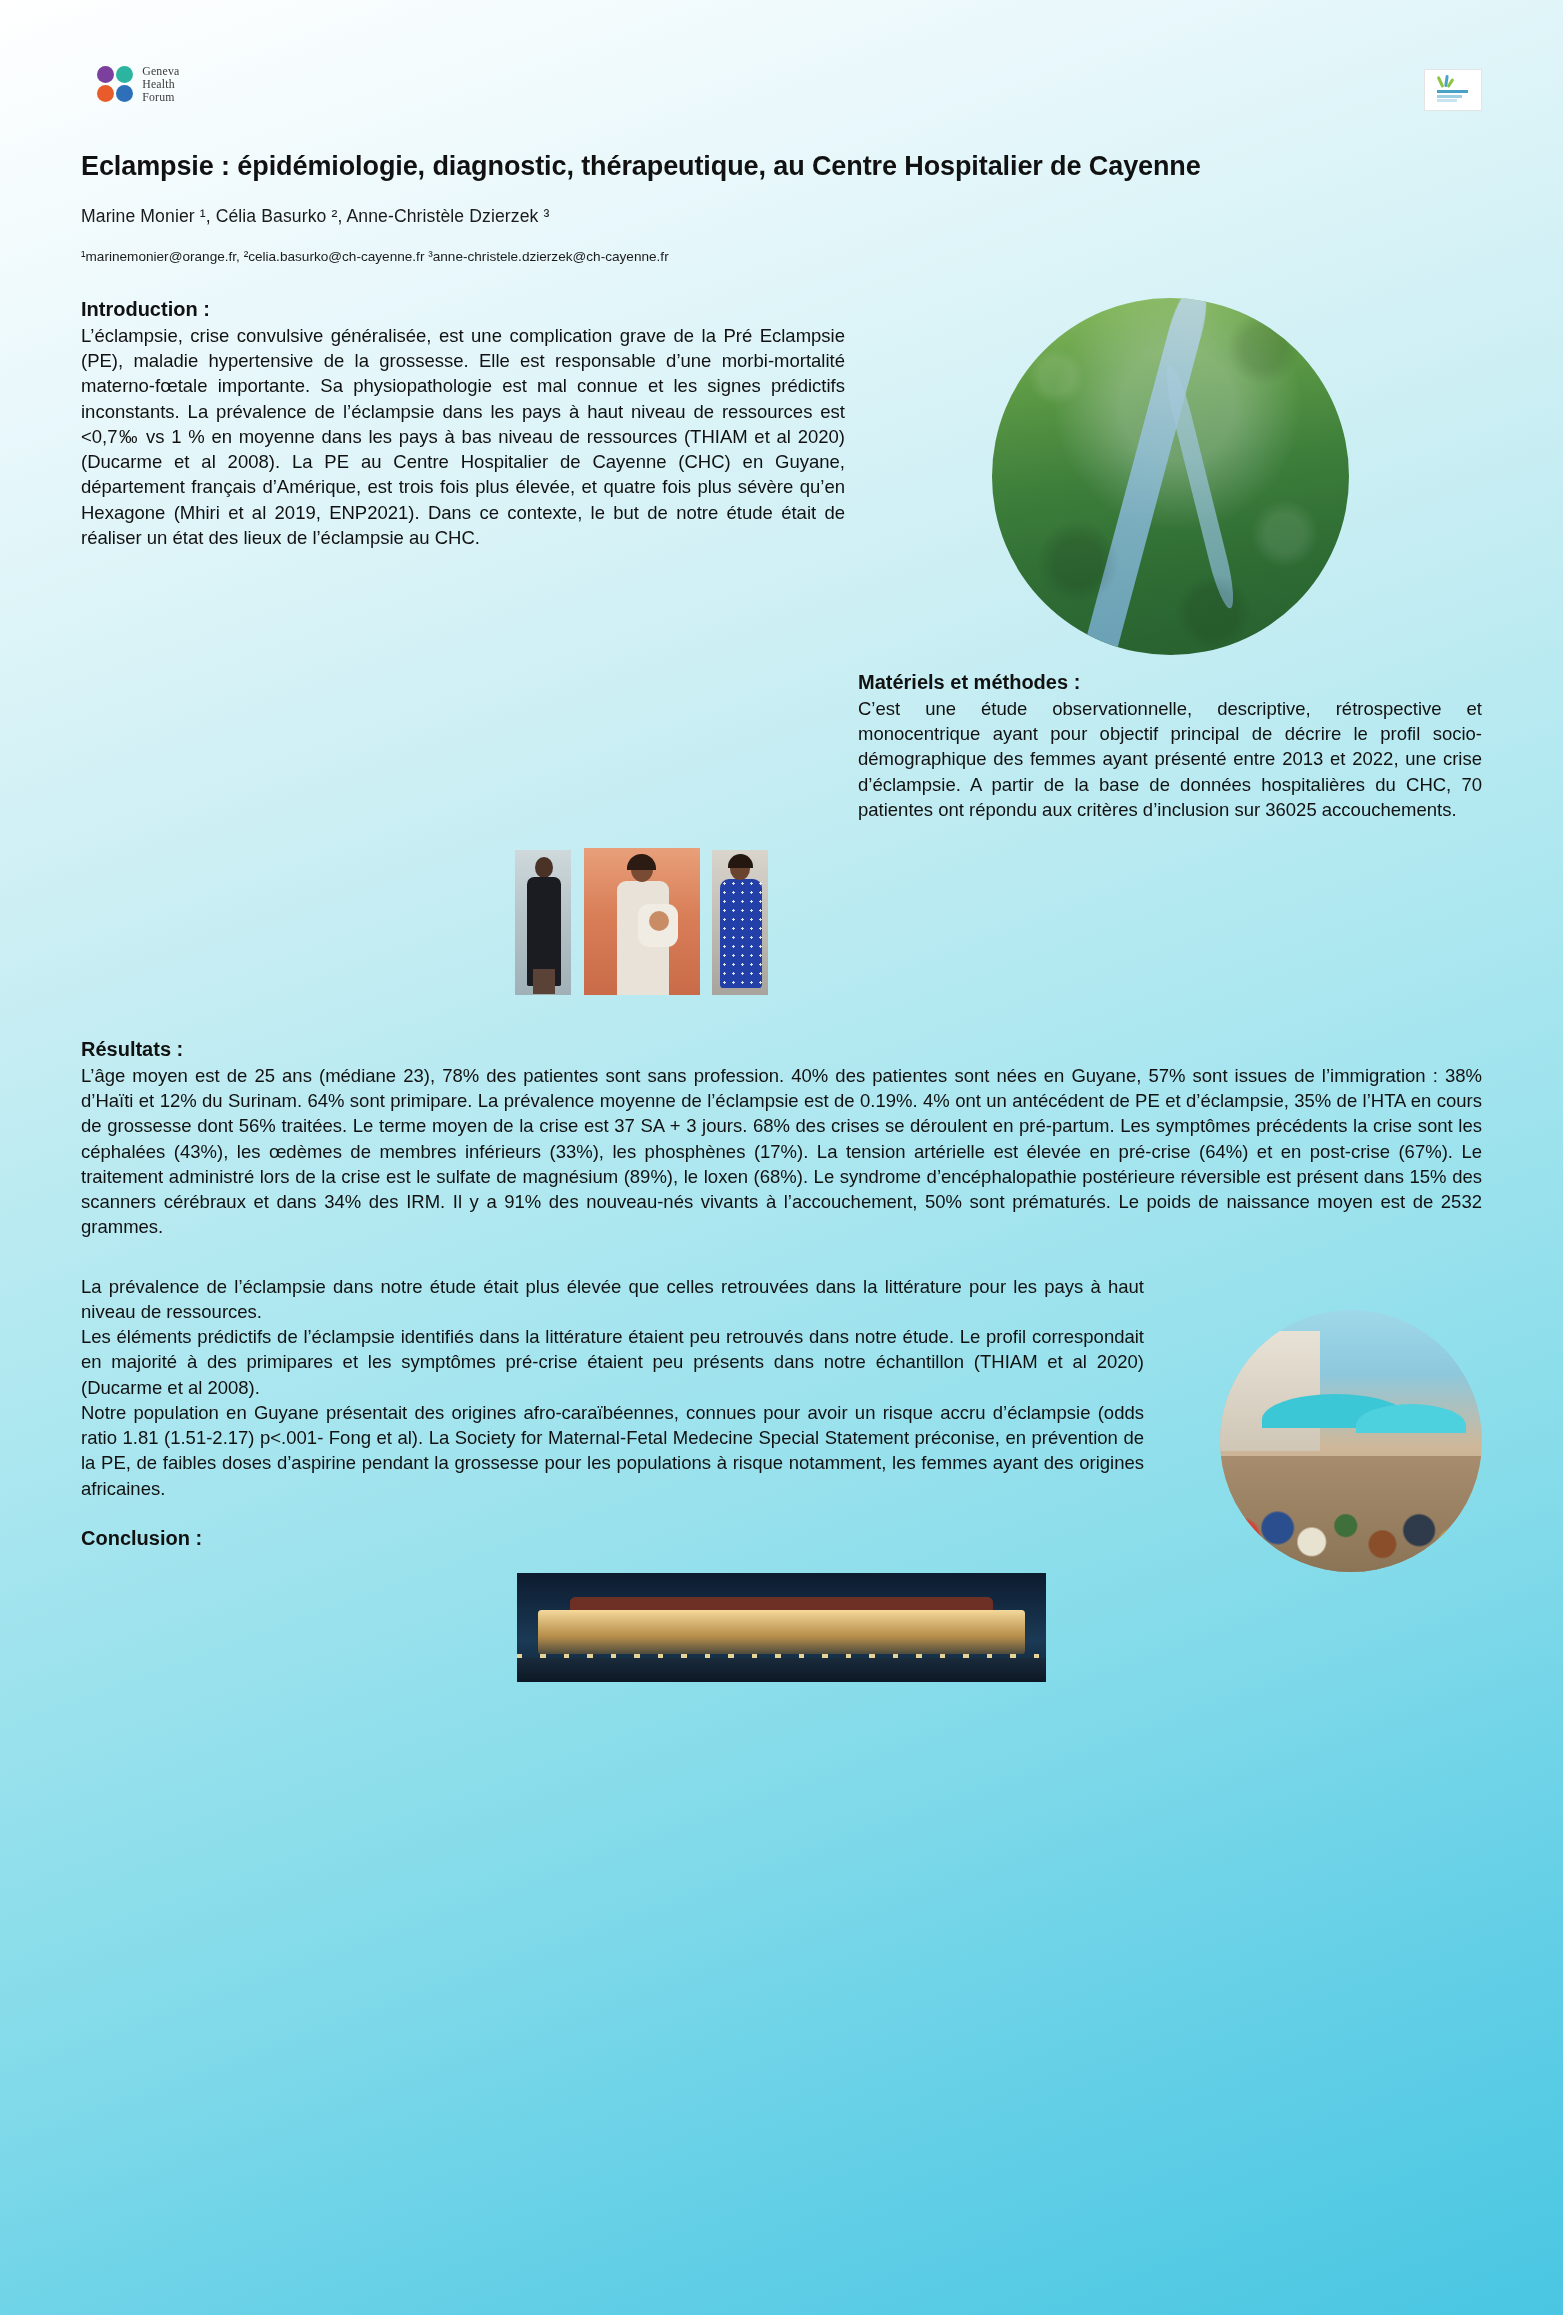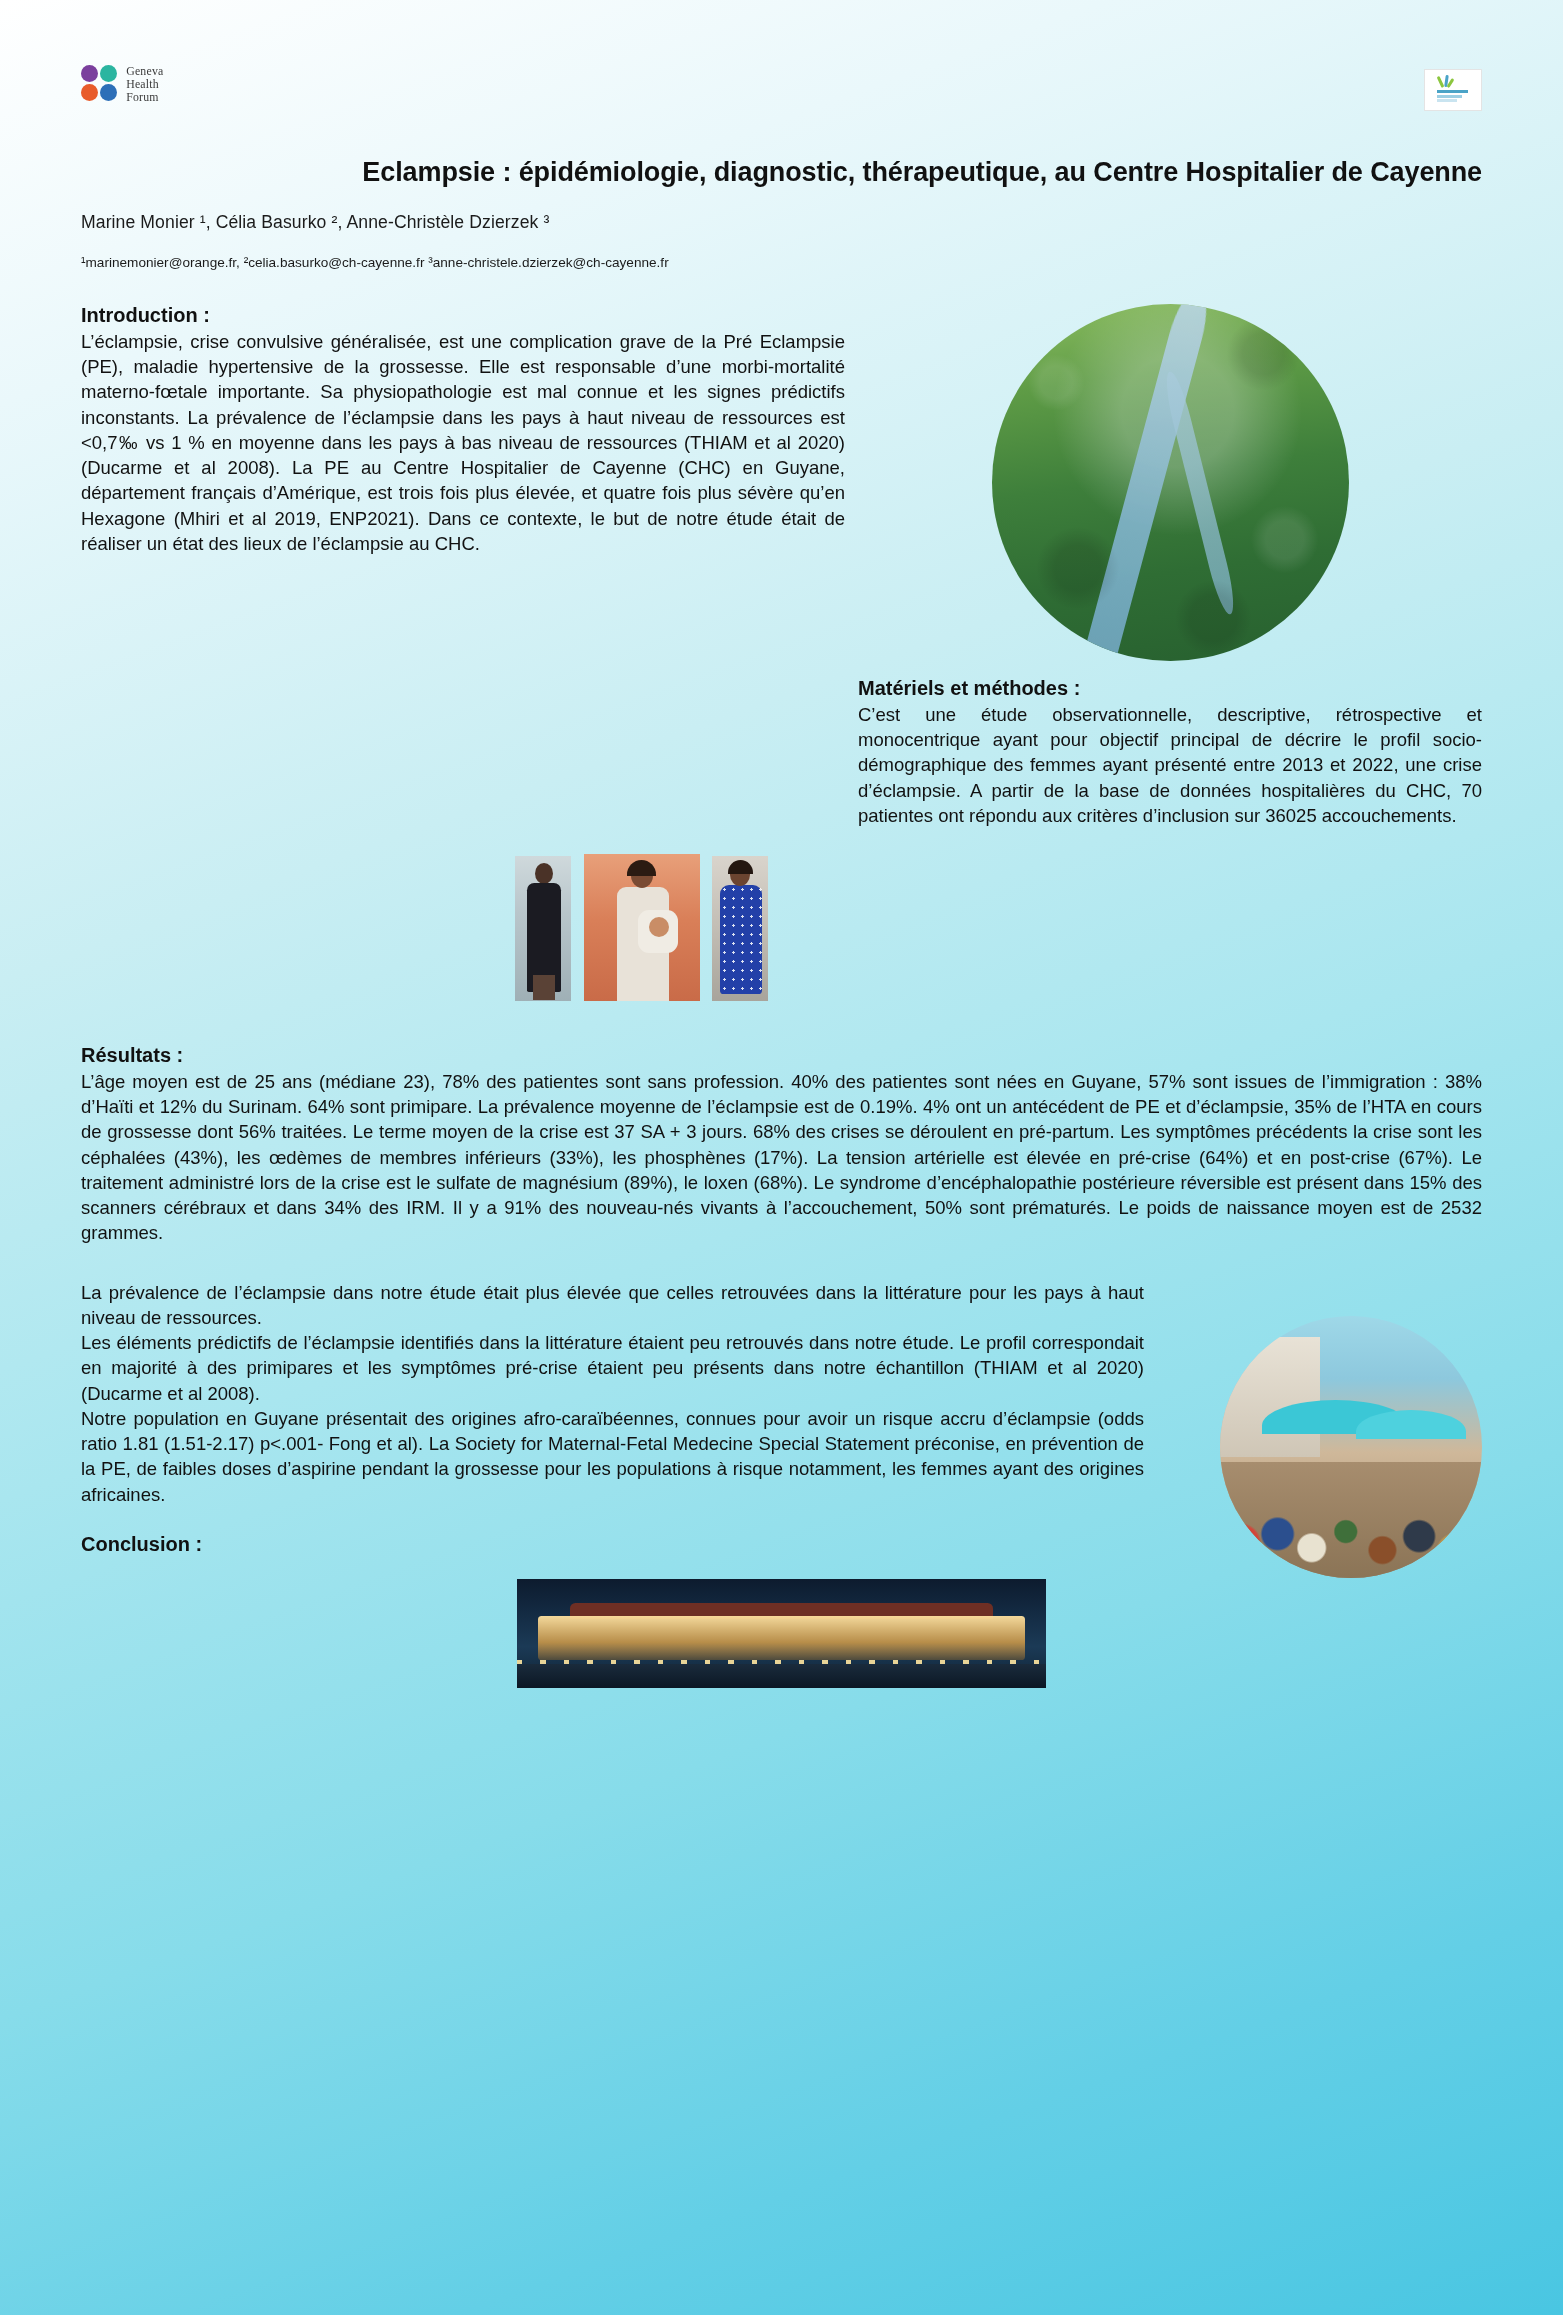--- a/index.html
+++ b/index.html
@@ -28,23 +28,23 @@
     box-sizing: border-box;
   }
 
   
   .logo-row {
     position: relative;
     height: 71px;
   }
   .gh-logo {
     position: absolute;
-    left: 0; top: 0;
+    left: 16px; top: 0;
     display: flex;
-    align-items: flex-start;
+    align-items: center;
     gap: 7.2px;
   }
   .gh-dots {
     width: 38px; height: 38px;
     position: relative;
   }
   .gh-dots span {
     position: absolute;
     width: 17px; height: 17px;
     border-radius: 50%;
@@ -116,23 +116,22 @@
     left: 5.4px; top: 25px;
     width: 20px; height: 2.7px;
     background: #c9e4f0;
   }
 
   .poster-title {
     font-size: 27px;
     font-weight: bold;
     color: #111111;
     line-height: 1.25;
-    margin: 20px 0 0 0;
+    margin: 14px 0 0 0;
     letter-spacing: -0.1px;
-    text-align: right;
   }
   .authors {
     font-size: 17.6px;
     color: #1b1b1b;
     margin-top: 22px;
     letter-spacing: 0.1px;
   }
   .affil {
     font-size: 13.6px;
     color: #1b1b1b;

